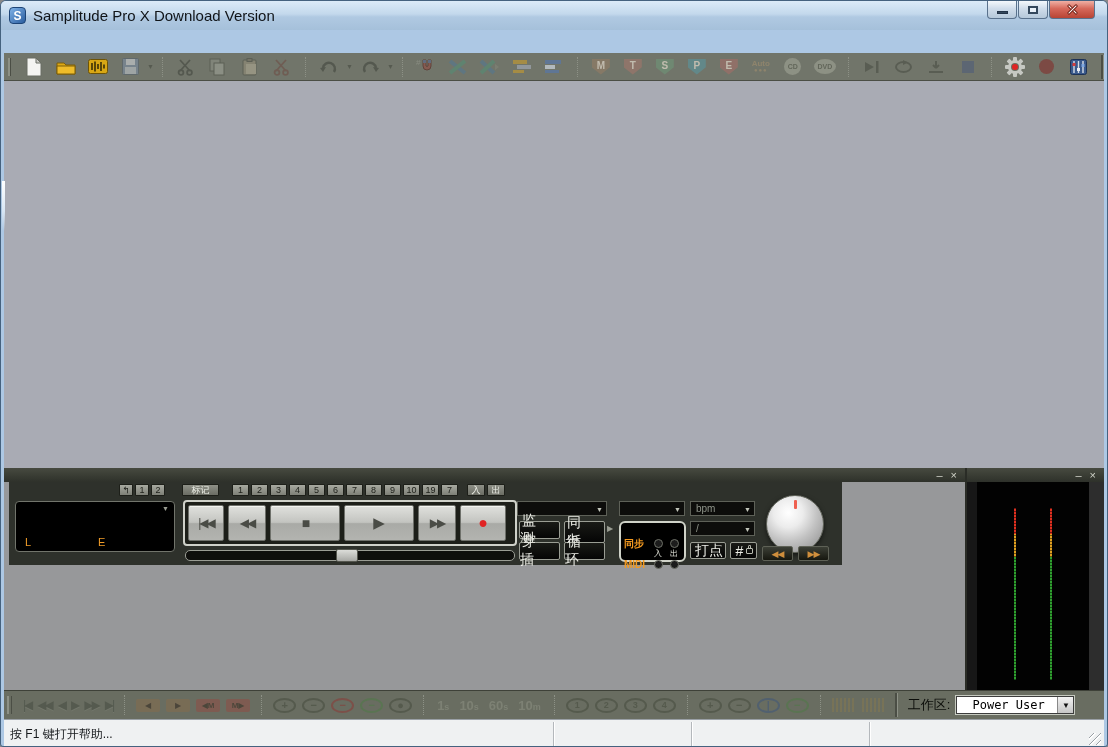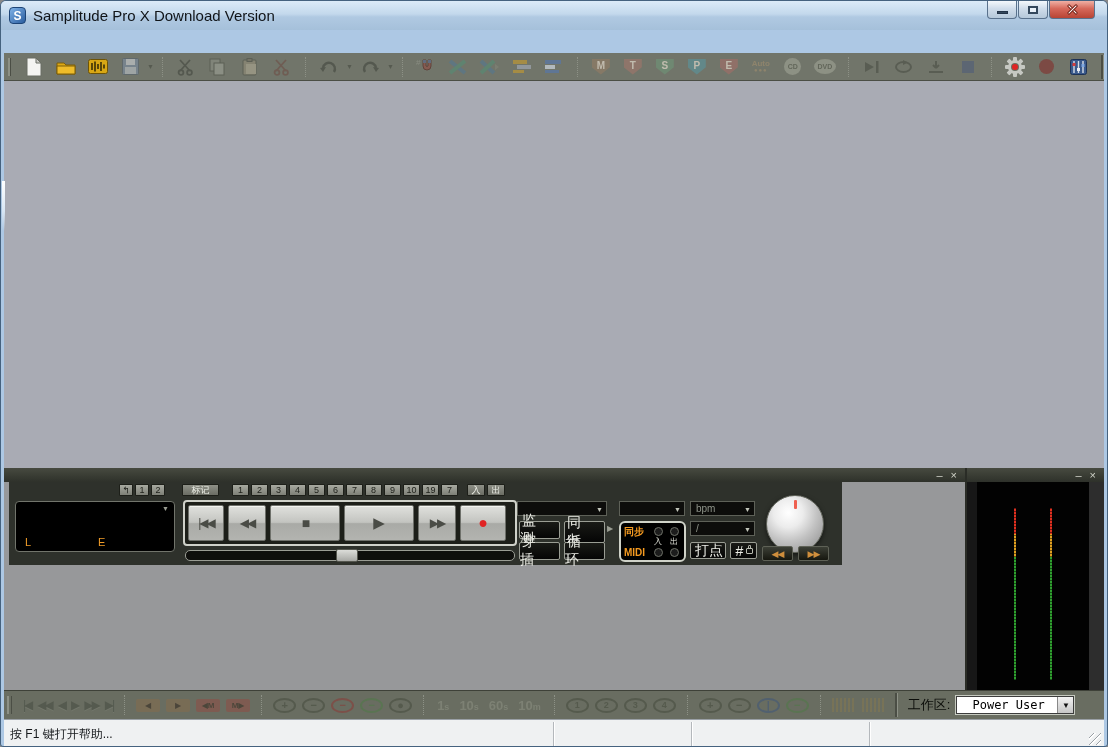--- a/index.html
+++ b/index.html
@@ -71,21 +71,21 @@
   .tframe { position:absolute; left:174px; top:18px; width:334px; height:46px; background:#1d1f19; border:2px solid #cfd1c9; border-radius:4px; padding:3px; display:flex; gap:4px; }
   .tbtn { height:100%; background:linear-gradient(#e0e1dd,#c3c4c0 48%,#a9aaa6 52%,#b3b4b0); border:1px solid #6e706a; border-radius:2px; box-shadow:inset 0 1px 0 #f3f4f0; color:#4a4c46; display:flex; align-items:center; justify-content:center; font-size:12px; letter-spacing:-2px; flex:none; }
   .tbtn.stop { font-size:14px; } .tbtn.play { font-size:15px; letter-spacing:0; }
   .tbtn.rec { color:#e02424; font-size:16px; letter-spacing:0; }
   .tslider { position:absolute; left:176px; top:68px; width:330px; height:11px; background:#0e0f0c; border:1px solid #9a9d94; border-radius:5px; }
   .thandle { position:absolute; left:150px; top:-2px; width:22px; height:13px; background:linear-gradient(#dcddd9,#a8a9a5); border:1px solid #55574f; border-radius:2px; }
   .combo { position:absolute; height:15px; background:#0d0d0b; border:1px solid #5e6158; display:flex; align-items:center; color:#8e9389; font-size:10px; padding-left:5px; }
   .combo .ccaret { position:absolute; right:3px; top:4px; font-size:7px; color:#c2c5ba; }
   .dkbtn { position:absolute; background:linear-gradient(#191a16,#050505); border:1px solid #9a9d94; border-radius:2px; color:#edeee7; font-size:14px; display:flex; align-items:center; justify-content:center; letter-spacing:2px; text-indent:2px; }
   .expand { position:absolute; left:598px; top:42px; color:#9a9d92; font-size:8px; }
-  .midipanel { position:absolute; left:610px; top:39px; width:67px; height:41px; background:#000; border:2px solid #cfd2c8; border-radius:6px; display:grid; grid-template-columns:29px 16px 16px; grid-template-rows:13px 8px 13px; align-items:center; justify-items:center; padding-top:2px; }
+  .midipanel { position:absolute; left:610px; top:39px; width:67px; height:41px; background:#000; border:2px solid #cfd2c8; border-radius:6px; display:grid; grid-template-columns:29px 16px 16px; grid-template-rows:13px 8px 13px; align-items:center; justify-items:center; padding-top:14px; }
   .midipanel .olbl { color:#f49a20; font-weight:bold; font-size:10px; justify-self:start; padding-left:3px; }
   .midipanel .circ { width:9px; height:9px; border-radius:50%; background:#1c1c1c; border:1px solid #6e7168; }
   .midipanel .tiny { color:#e4e6dc; font-size:8px; line-height:8px; }
   .knob { position:absolute; left:757px; top:13px; width:58px; height:58px; border-radius:50%;
     background:radial-gradient(circle at 38% 30%,#ffffff,#ececec 28%,#c2c2c2 55%,#8d8d8d 95%); border:1px solid #62655c; box-shadow:0 2px 5px rgba(0,0,0,.55); }
   .knob .tick { position:absolute; left:27px; top:4px; width:3px; height:9px; background:#ef6050; border-radius:1px; }
   .nudge { position:absolute; top:64px; width:31px; height:15px; background:linear-gradient(#3c3f36,#16170f); border:1px solid #5e6156; border-radius:2px; color:#cf8e3c; font-size:9px; letter-spacing:-1px; display:flex; align-items:center; justify-content:center; z-index:2; }
 
   .mbody { position:absolute; left:0; top:14px; right:0; bottom:0; display:flex; }
   .mband-l { width:10px; background:#171717; } .mband-r { width:15px; background:#2d2d2d; }

